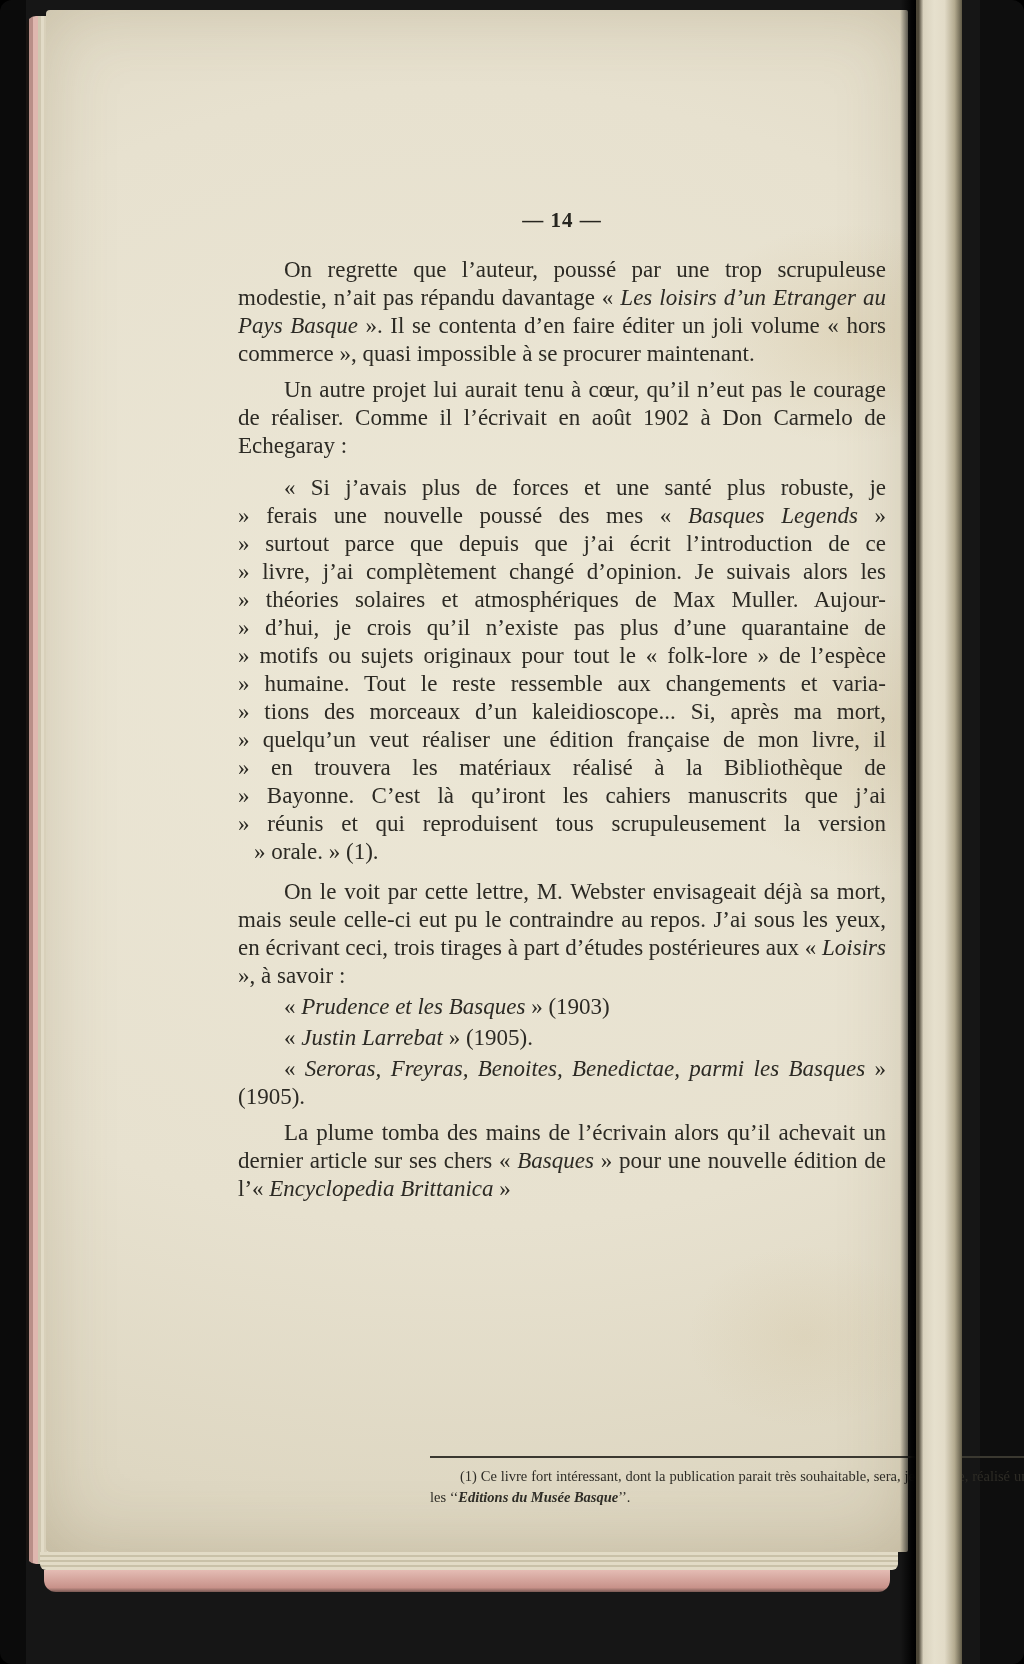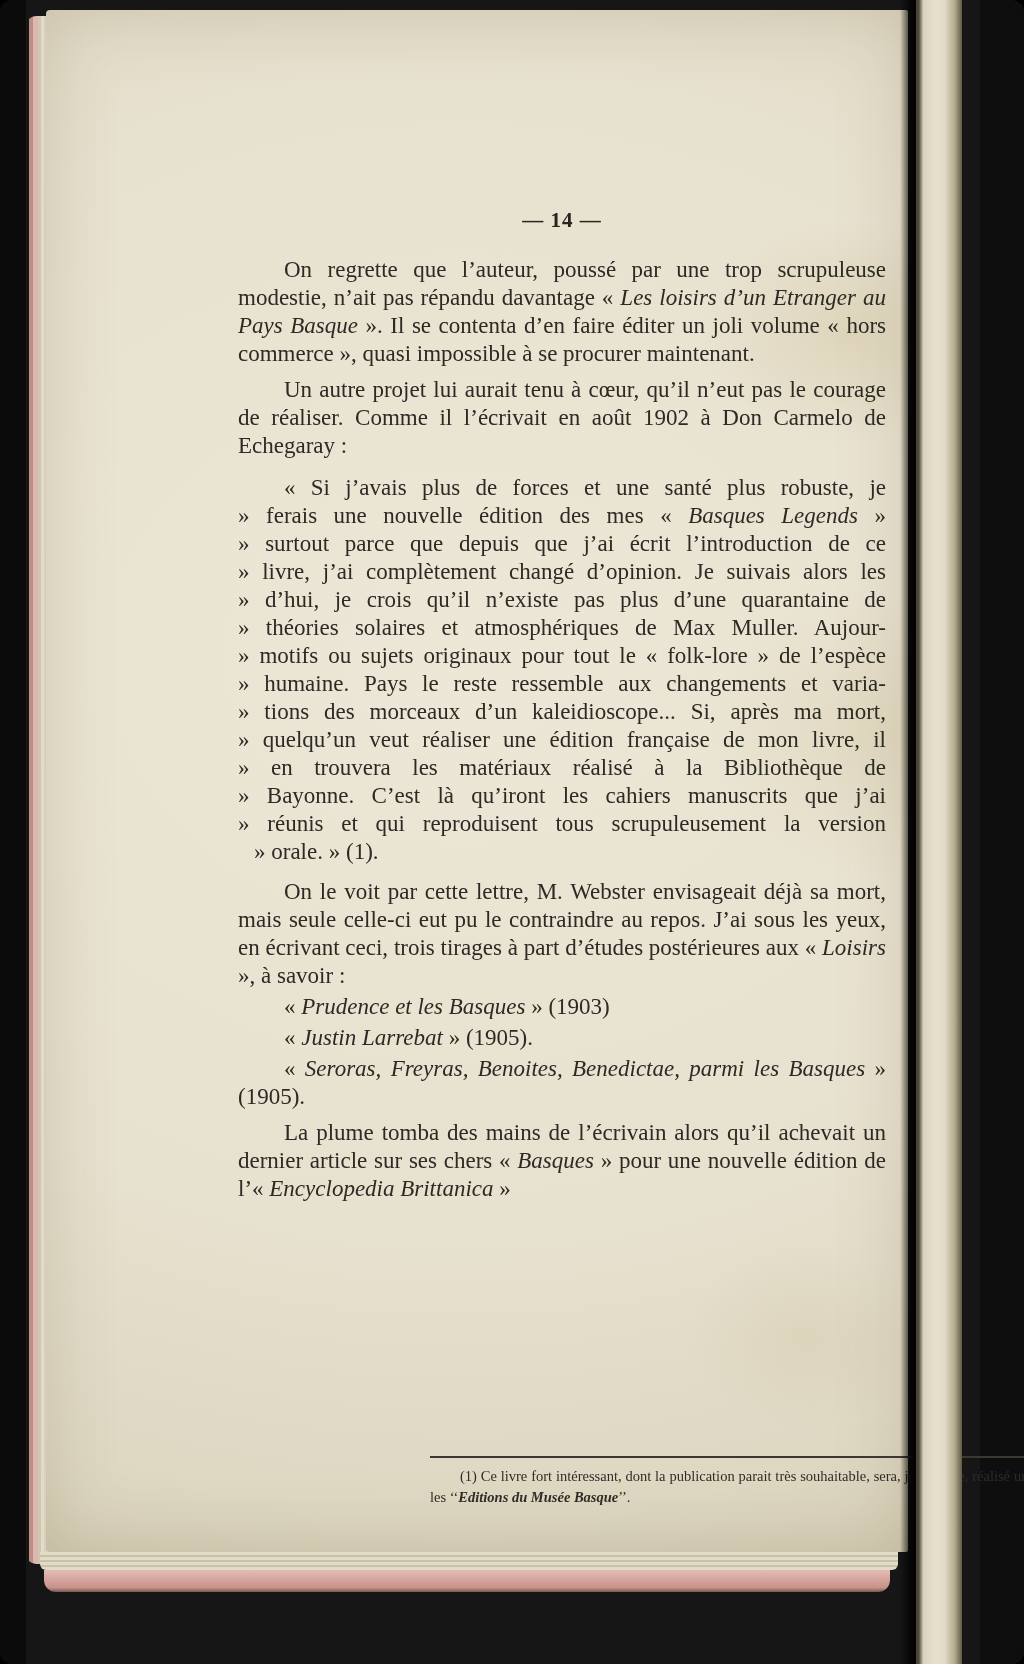--- a/index.html
+++ b/index.html
@@ -125,27 +125,27 @@
   <div class="left-edges"></div>
 
   <div class="page">
     <div class="content">
       <div class="pagenum">— 14 —</div>
       <div class="text-col">
           <p class="para"><span class="">On regrette que l’auteur, poussé par une trop scrupuleuse modestie, n’ait pas répandu davantage « </span><span class="it ">Les loisirs d’un Etranger au Pays Basque</span><span class=""> ». Il se contenta d’en faire éditer un joli volume « hors commerce », quasi impossible à se procurer maintenant.</span></p>
           <p class="para"><span class="">Un autre projet lui aurait tenu à cœur, qu’il n’eut pas le courage de réaliser. Comme il l’écrivait en août 1902 à Don Carmelo de Echegaray :</span></p>
           <div class="quote">
             <div class="qline"><span class="">« Si j’avais plus de forces et une santé plus robuste, je</span></div>
-            <div class="qline"><span class="">» ferais une nouvelle édition des mes « </span><span class="it ">Basques Legends</span><span class=""> »</span></div>
+            <div class="qline"><span class="">» ferais une nouvelle poussé des mes « </span><span class="it ">Basques Legends</span><span class=""> »</span></div>
             <div class="qline"><span class="">» surtout parce que depuis que j’ai écrit l’introduction de ce</span></div>
             <div class="qline"><span class="">» livre, j’ai complètement changé d’opinion. Je suivais alors les</span></div>
+            <div class="qline"><span class="">» théories solaires et atmosphériques de Max Muller. Aujour-</span></div>
             <div class="qline"><span class="">» d’hui, je crois qu’il n’existe pas plus d’une quarantaine de</span></div>
-            <div class="qline"><span class="">» théories solaires et atmosphériques de Max Muller. Aujour-</span></div>
             <div class="qline"><span class="">» motifs ou sujets originaux pour tout le « folk-lore » de l’espèce</span></div>
-            <div class="qline"><span class="">» humaine. Pays le reste ressemble aux changements et varia-</span></div>
+            <div class="qline"><span class="">» humaine. Tout le reste ressemble aux changements et varia-</span></div>
             <div class="qline"><span class="">» tions des morceaux d’un kaleidioscope... Si, après ma mort,</span></div>
             <div class="qline"><span class="">» quelqu’un veut réaliser une édition française de mon livre, il</span></div>
             <div class="qline"><span class="">» en trouvera les matériaux réalisé à la Bibliothèque de</span></div>
             <div class="qline"><span class="">» Bayonne. C’est là qu’iront les cahiers manuscrits que j’ai</span></div>
             <div class="qline"><span class="">» réunis et qui reproduisent tous scrupuleusement la version</span></div>
             <div class="qline"><span class="">» orale. » (1).</span></div>
           </div>
           <p class="para"><span class="">On le voit par cette lettre, M. Webster envisageait déjà sa mort, mais seule celle-ci eut pu le contraindre au repos. J’ai sous les yeux, en écrivant ceci, trois tirages à part d’études postérieures aux « </span><span class="it ">Loisirs</span><span class=""> », à savoir :</span></p>
           <p class="item"><span class="">« </span><span class="it ">Prudence et les Basques</span><span class=""> » (1903)</span></p>
           <p class="item"><span class="">« </span><span class="it ">Justin Larrebat</span><span class=""> » (1905).</span></p>

